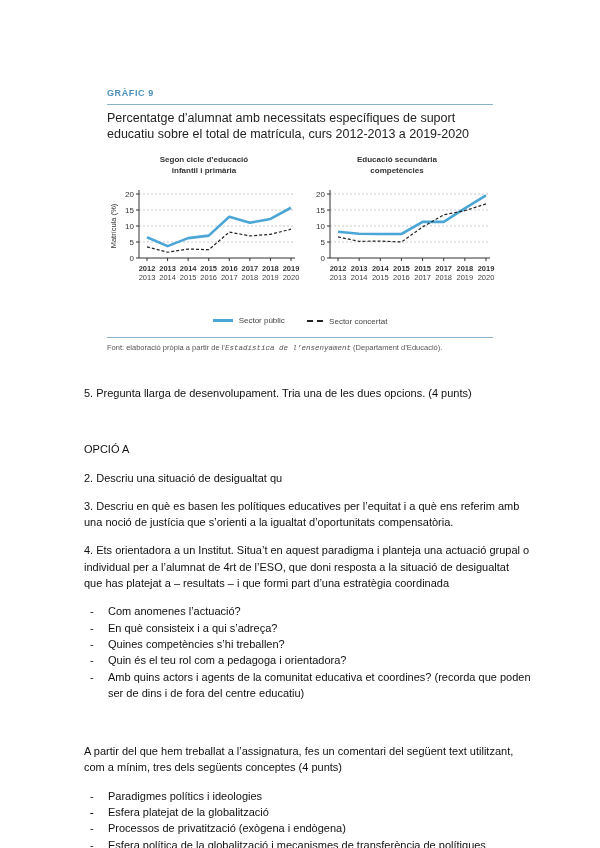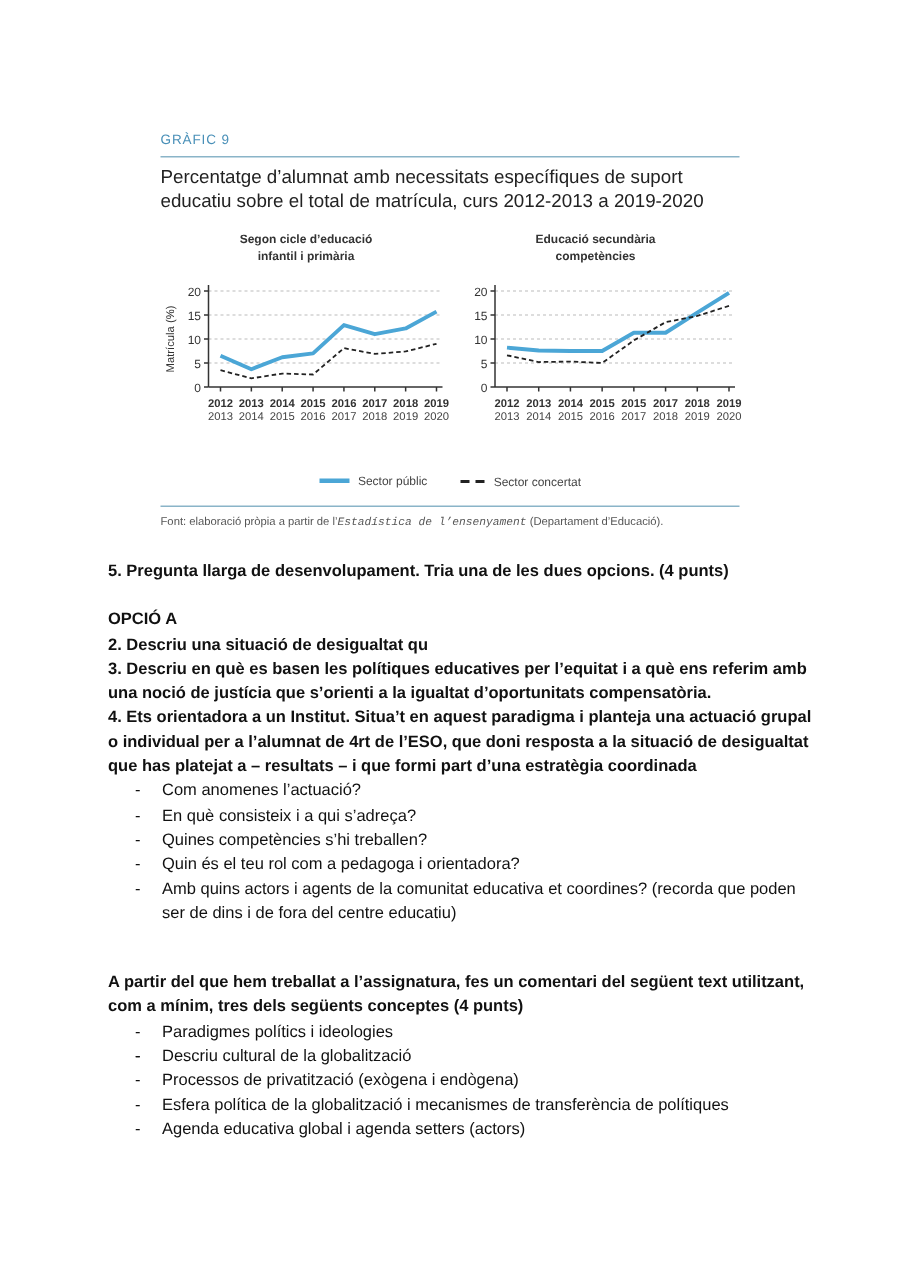--- a/index.html
+++ b/index.html
@@ -1,34 +1,34 @@
 <!DOCTYPE html>
 <html><head>
 <meta charset="utf-8">
 <style>
   html, body { margin: 0; padding: 0; background: #ffffff; }
   body { width: 600px; height: 848px; position: relative; overflow: hidden; font-family: "Liberation Sans", sans-serif; color: #111; }
   .figure { position: absolute; left: 107px; top: 88px; width: 386px; }
-  .fig-label { font-size: 9px; font-weight: normal; color: #4a90b8; letter-spacing: 0.6px; height: 12px; }
+  .fig-label { font-size: 9px; font-weight: bold; color: #4a90b8; letter-spacing: 0.6px; height: 12px; }
   .rule { height: 0; border-top: 1.5px solid #8ab4c8; margin-top: 4px; }
   .fig-title { font-size: 12.5px; color: #222; line-height: 16px; margin-top: 5px; }
   .charts { position: relative; height: 160px; margin-top: 8px; }
   .chart { position: absolute; top: 0; }
   .chart-title { position: absolute; width: 150px; text-align: center; font-size: 8px; font-weight: bold; color: #333; line-height: 11px; }
   svg text { font-family: "Liberation Sans", sans-serif; }
   .legend { position: absolute; left: 107px; top: 315px; width: 386px; text-align: center; font-size: 8px; color: #444; }
   .legend-item { display: inline-flex; align-items: center; margin: 0 10px; }
   .legend-swatch { display: inline-block; width: 20px; height: 0; margin-right: 6px; }
   .swatch-public { border-top: 3px solid #4ba6d6; }
   .swatch-concert { border-top: 2px dashed #222; width: 16px; }
   .rule2 { position: absolute; left: 107px; top: 337px; width: 386px; border-top: 1.5px solid #8ab4c8; }
   .source { position: absolute; left: 107px; top: 343px; font-size: 7.5px; color: #555; }
   .source em { font-style: italic; font-family: Liberation Mono, monospace; }
   .doc { position: absolute; left: 72px; top: 373px; width: 470px; font-size: 11px; line-height: 16.3px; color: #111; }
-  .doc p { margin: 0; font-weight: bold; }
+  .doc p { margin: 12px; }
   .gap { height: 16px; }
   .gap2 { height: 30px; }
   .dash-list { list-style: none; margin: 0; padding: 0; }
   .dash-list li { position: relative; padding-left: 36px; }
   .dash-list li .dash { position: absolute; left: 18px; top: 0; }
 </style>
 </head>
 <body>
 
 <div class="figure">
@@ -165,18 +165,18 @@
     <li><span class="dash">-</span><span>En què consisteix i a qui s’adreça?</span></li>
     <li><span class="dash">-</span><span>Quines competències s’hi treballen?</span></li>
     <li><span class="dash">-</span><span>Quin és el teu rol com a pedagoga i orientadora?</span></li>
     <li><span class="dash">-</span><span>Amb quins actors i agents de la comunitat educativa et coordines? (recorda que poden ser de dins i de fora del centre educatiu)</span></li>
   </ul>
   <div class="gap2"></div>
   <p>A partir del que hem treballat a l’assignatura, fes un comentari del següent text utilitzant, com a mínim, tres dels següents conceptes (4 punts)</p>
   <ul class="dash-list">
     <li><span class="dash">-</span><span>Paradigmes polítics i ideologies</span></li>
     <li><span class="dash">-</span></li>
-    <li><span class="dash">-</span><span>Descriu cultural de la globalització</span></li>
+    <li><span class="dash">-</span><span>Esfera platejat de la globalització</span></li>
     <li><span class="dash">-</span><span>Processos de privatització (exògena i endògena)</span></li>
     <li><span class="dash">-</span><span>Esfera política de la globalització i mecanismes de transferència de polítiques</span></li>
     <li><span class="dash">-</span><span>Agenda educativa global i agenda setters (actors)</span></li>
   </ul>
 </div>
 
 </body></html>

